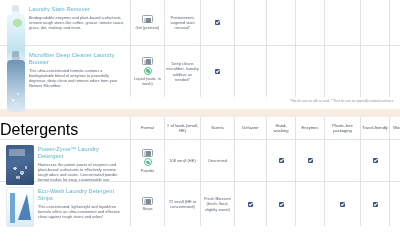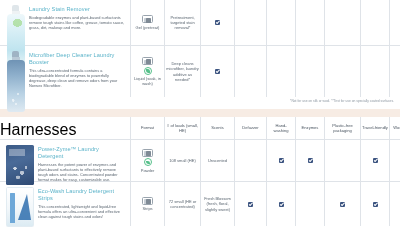--- a/index.html
+++ b/index.html
@@ -250,21 +250,21 @@
 
     <div class="footnote">*Not for use on silk or wool.  **Test for use on specially coated surfaces.</div>
   </div>
 
   <div class="gap-white" style="height:5px;"></div>
   <div class="divider"></div>
 
   <div class="section">
 
     <div class="title-row hdr">
-      <div class="title-left">Harnesses</div>
+      <div class="title-left">Detergents</div>
       <div class="cell c-format">Format</div>
       <div class="cell c-loads"># of loads (small, HE)</div>
       <div class="cell c-scents">Scents</div>
       <div class="cell c-defuzz">Defuzzer</div>
       <div class="cell c-hand">Hand-washing</div>
       <div class="cell c-enz">Enzymes</div>
       <div class="cell c-plastic">Plastic-free packaging</div>
       <div class="cell c-travel">Travel-friendly</div>
       <div class="cell c-temps">Works in all temps</div>
     </div>

